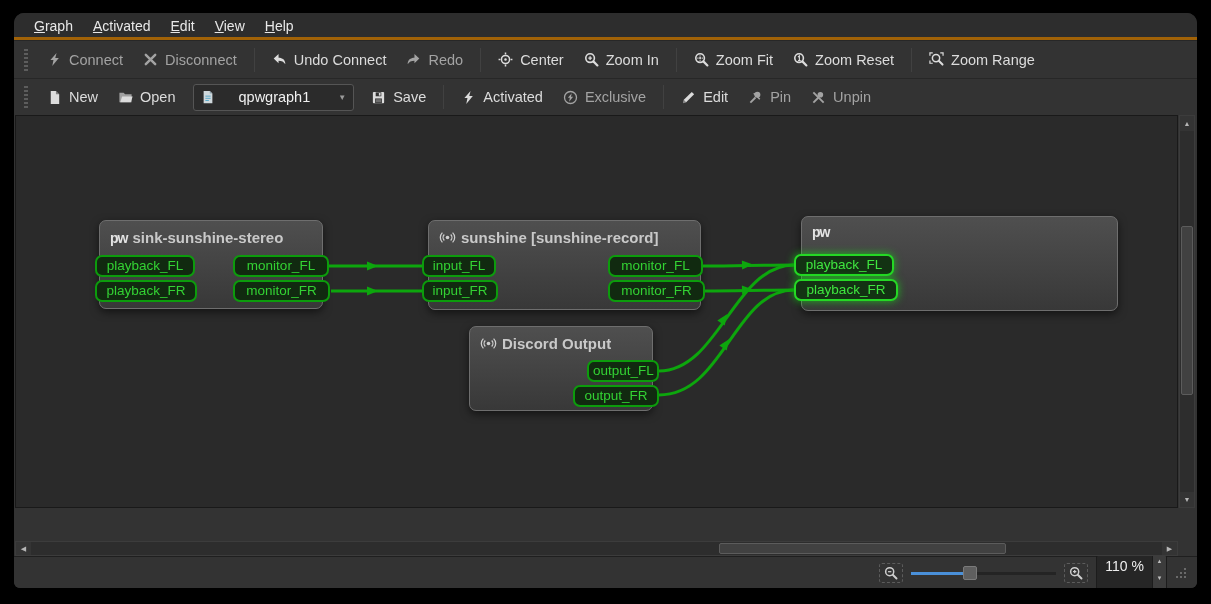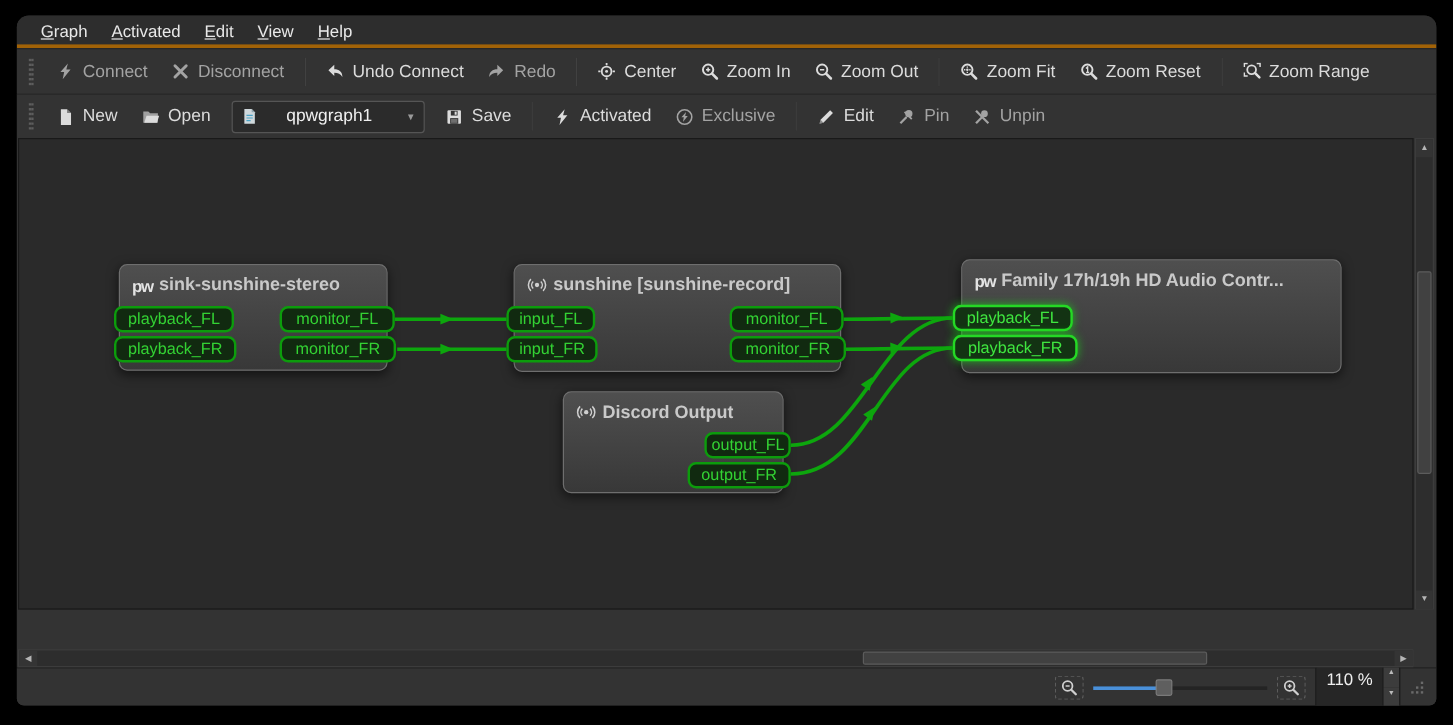--- a/index.html
+++ b/index.html
@@ -144,28 +144,20 @@
       <span>Center</span>
     </div>
     <div class="tbtn">
       <svg width="15" height="15" viewBox="0 0 16 16" fill="none" stroke="currentColor">
           <circle cx="6.5" cy="6.5" r="4.6" stroke-width="1.7"></circle>
           <path d="M10 10l4.3 4.3" stroke-width="2.3" stroke-linecap="round"></path>
           <path d="M6.5 4.6v3.8M4.6 6.5h3.8" stroke-width="1.4"></path>
         </svg>
       <span>Zoom In</span>
     </div>
-    <div class="tbtn">
-      <svg width="15" height="15" viewBox="0 0 16 16" fill="none" stroke="currentColor">
-          <circle cx="6.5" cy="6.5" r="4.6" stroke-width="1.7"></circle>
-          <path d="M10 10l4.3 4.3" stroke-width="2.3" stroke-linecap="round"></path>
-          <path d="M4.6 6.5h3.8" stroke-width="1.4"></path>
-        </svg>
-      <span>Zoom Out</span>
-    </div>
     <div class="tsep"></div>
     <div class="tbtn">
       <svg width="15" height="15" viewBox="0 0 16 16" fill="none" stroke="currentColor">
           <circle cx="6.5" cy="6.5" r="4.6" stroke-width="1.7"></circle>
           <path d="M10 10l4.3 4.3" stroke-width="2.3" stroke-linecap="round"></path>
           <circle cx="6.5" cy="6.5" r="1.1" fill="currentColor" stroke="none"></circle>
           <path d="M6.5 3.6v1.2M6.5 8.2v1.2M3.6 6.5h1.2M8.2 6.5h1.2" stroke-width="1.2"></path>
         </svg>
       <span>Zoom Fit</span>
     </div>
@@ -288,21 +280,20 @@
         </div>
       </div>
       <div class="port" style="left:406px;top:139px;width:74px">input_FL</div>
       <div class="port" style="left:406px;top:164px;width:76px">input_FR</div>
       <div class="port" style="left:592px;top:139px;width:95px">monitor_FL</div>
       <div class="port" style="left:592px;top:164px;width:97px">monitor_FR</div>
 
       <div class="node" style="left:785px;top:100px;width:317px;height:95px">
         <div class="node-head">
           <span class="pw-glyph">pw</span>
-          <span class="node-title">Family 17h/19h HD Audio Contr...</span>
         </div>
       </div>
       <div class="port hl" style="left:778px;top:138px;width:100px">playback_FL</div>
       <div class="port hl" style="left:778px;top:163px;width:104px">playback_FR</div>
 
       <div class="node" style="left:453px;top:210px;width:184px;height:85px">
         <div class="node-head">
           <svg width="17" height="17" viewBox="0 0 16 16" fill="none" stroke="#cfcfcf">
               <circle cx="8" cy="8" r="1.7" fill="#cfcfcf" stroke="none"></circle>
               <path d="M5 5.2a4 4 0 0 0 0 5.6M11 5.2a4 4 0 0 1 0 5.6" stroke-width="1.2"></path>

